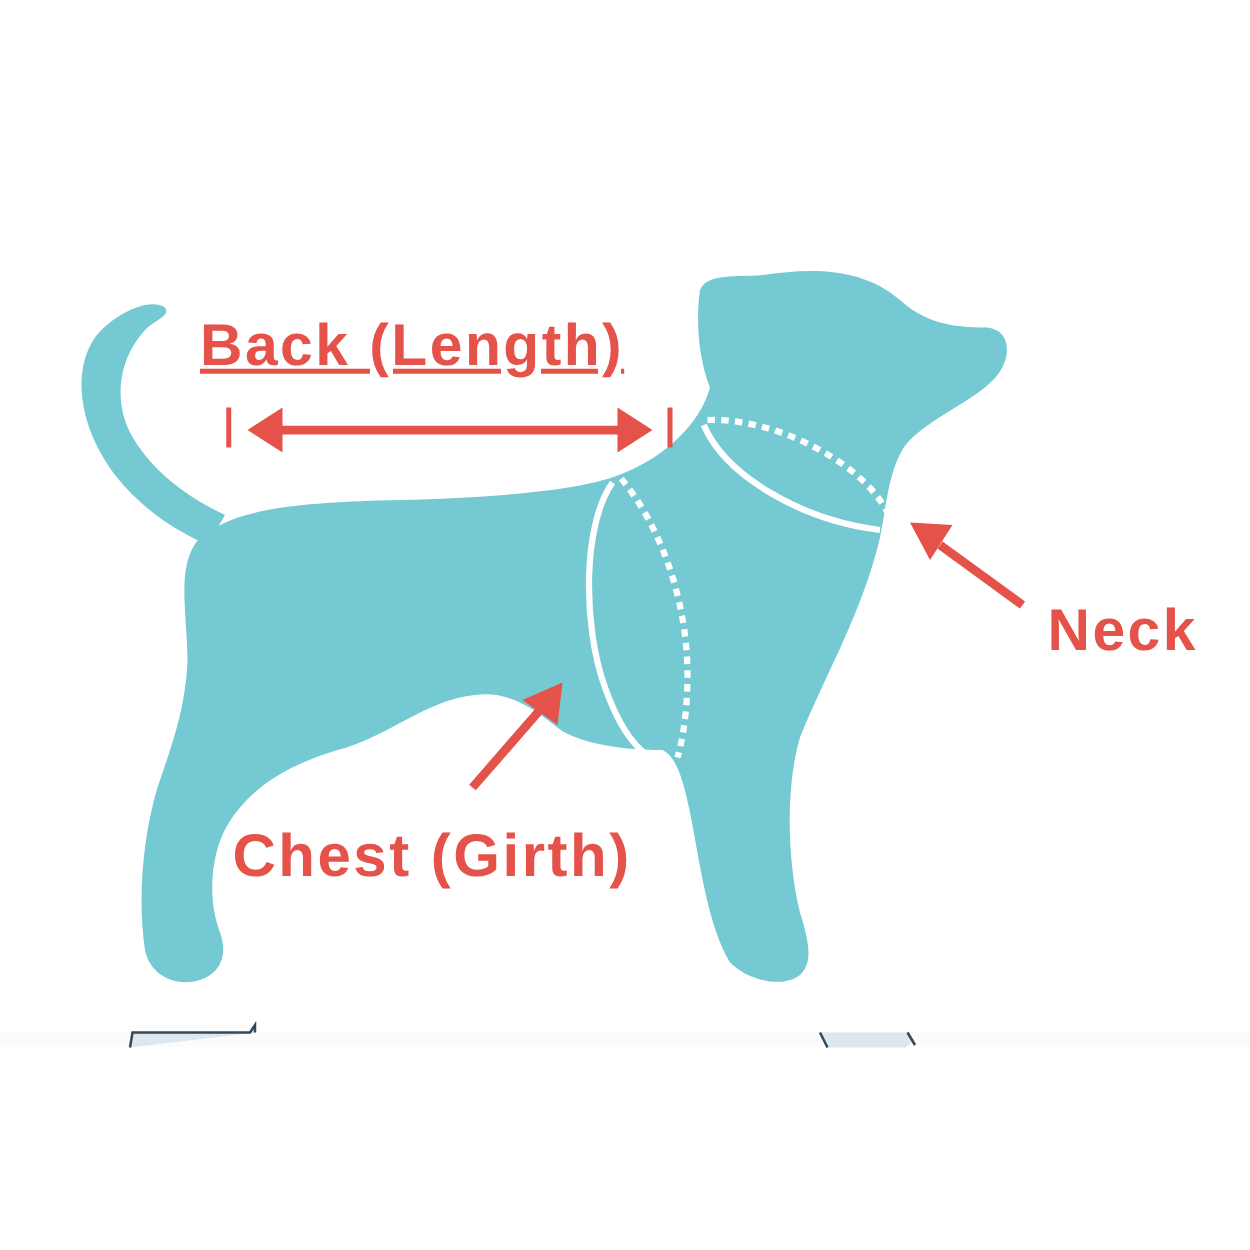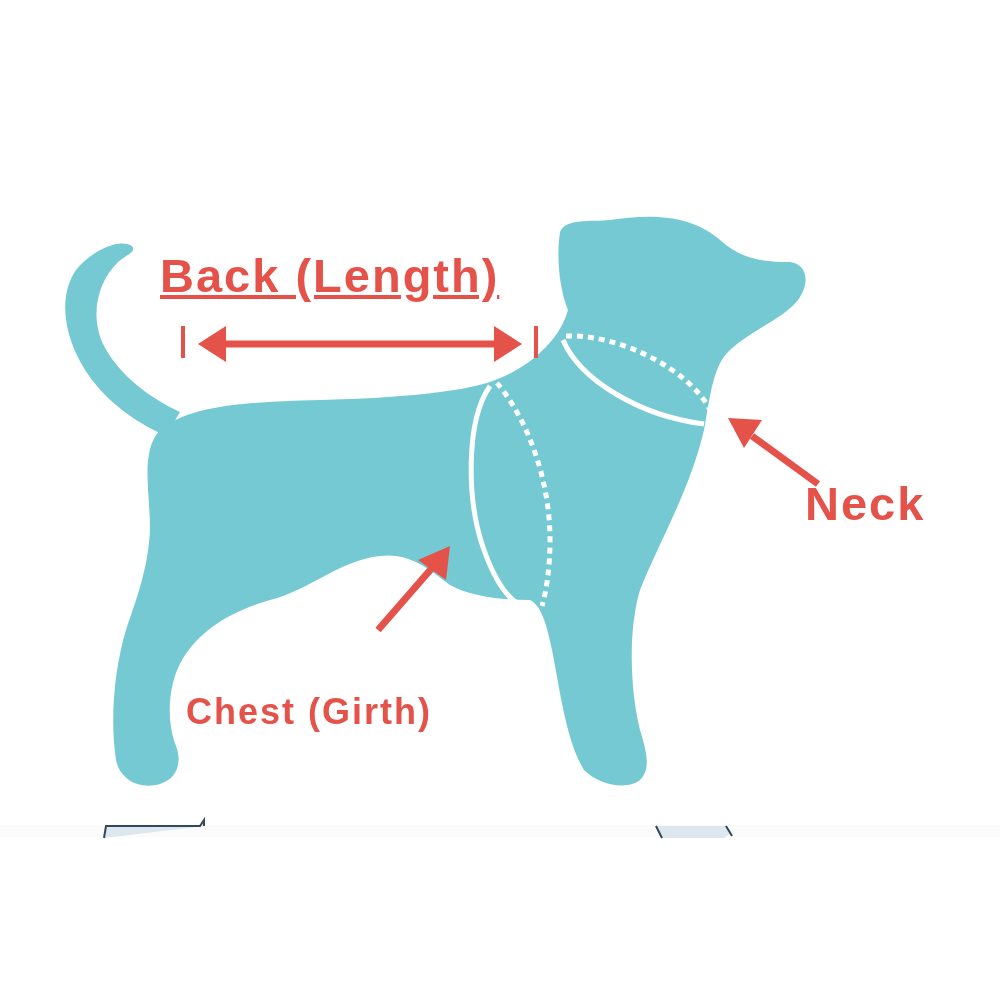--- a/index.html
+++ b/index.html
@@ -21,22 +21,22 @@
     }
     .label {
       position: absolute;
       font-family: "Liberation Sans", "DejaVu Sans", sans-serif;
       font-weight: bold;
       letter-spacing: 2px;
       white-space: nowrap;
       line-height: 1;
     }
     .label-back { left: 160px; top: 252px; font-size: 47px; text-decoration: underline; }
-    .label-neck { left: 805px; top: 480px; font-size: 47px; }
-    .label-chest { left: 186px; top: 662px; font-size: 36px; margin-top: 32px; }
+    .label-neck { left: 838px; top: 480px; font-size: 47px; }
+    .label-chest { left: 186px; top: 662px; font-size: 48px; }
   </style>
 </head>
 <body>
 
 <svg class="canvas" viewBox="0 0 1000 1000" xmlns="http://www.w3.org/2000/svg">
 
   <g>
     <rect x="0" y="825" width="1000" height="12" fill="#fbfbfb"></rect>
     <path d="M104 838 L106 826 L180 826 L200 826 L204 820 L204 826" fill="#DDE7EE" stroke="#33485A" stroke-width="2"></path>
     <path d="M656 826 L662 838 L724 838 L732 832 L726 826 Z" fill="#DDE7EE" stroke="none"></path>

